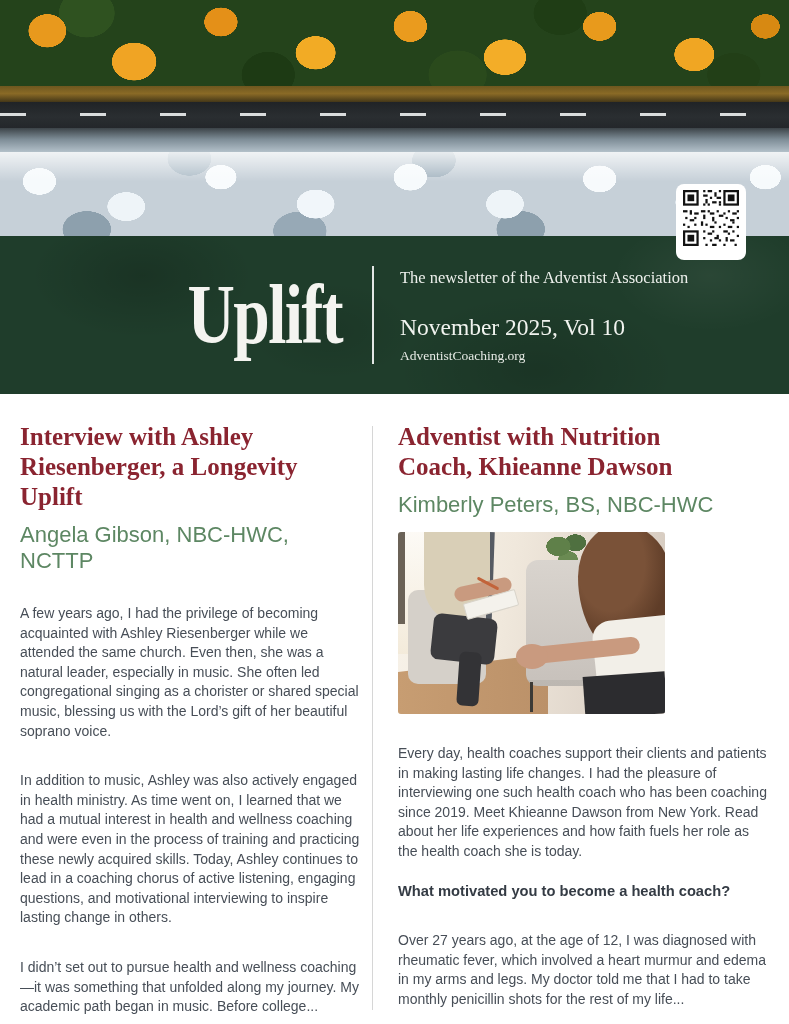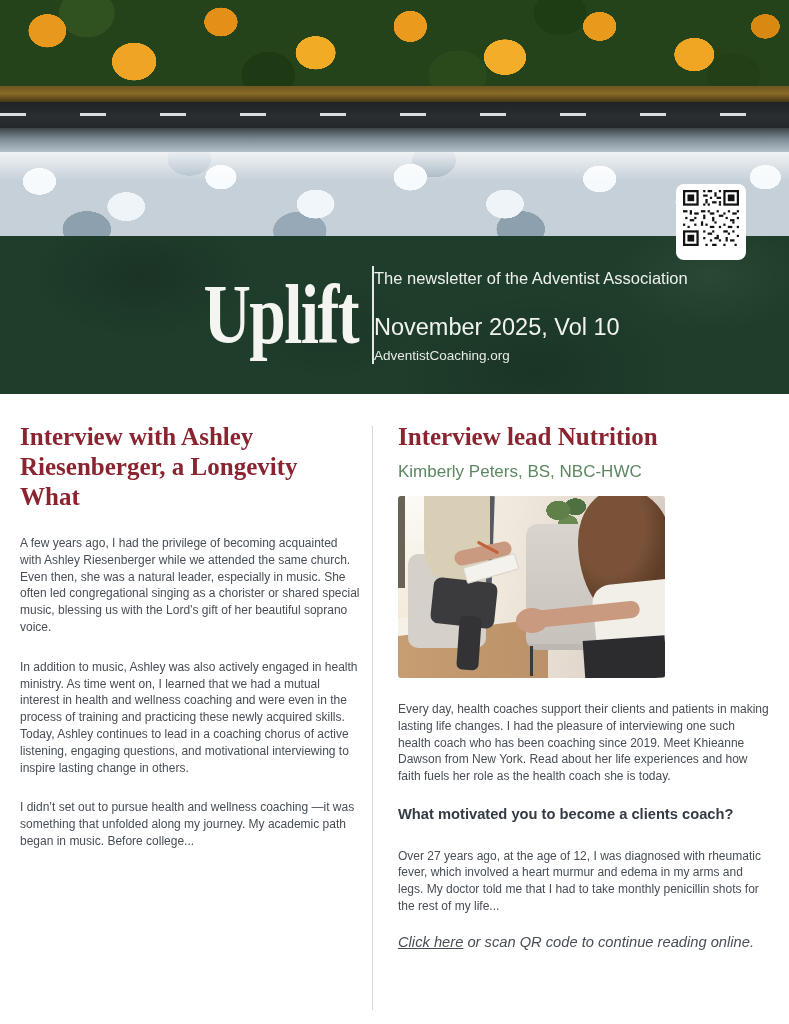--- a/index.html
+++ b/index.html
@@ -64,40 +64,40 @@
 
   
   .banner { position:absolute; left:0; top:236px; width:789px; height:158px;
     background-color:#1f3d2b;
     background-image:
       radial-gradient(160px 90px at 18% 25%, rgba(0,0,0,.16), rgba(0,0,0,0) 70%),
       radial-gradient(200px 110px at 68% 85%, rgba(0,0,0,.14), rgba(0,0,0,0) 70%),
       radial-gradient(140px 80px at 90% 25%, rgba(255,255,255,.05), rgba(0,0,0,0) 70%),
       radial-gradient(120px 70px at 42% 60%, rgba(0,0,0,.10), rgba(0,0,0,0) 70%);
     display:flex; align-items:center; }
-  .brand-wrap { width:372px; text-align:right; padding-right:14px; }
+  .brand-wrap { width:372px; text-align:right; padding-right:30px; }
   .brand { display:inline-block; font-family:"Liberation Serif", serif; font-weight:700;
     font-size:84px; line-height:1; color:#f4f4f0; transform:scaleX(.78);
     transform-origin:100% 50%; letter-spacing:-2px; }
   .banner-divider { width:2px; height:98px; background:rgba(255,255,255,.88); }
-  .banner-info { color:#eceeea; }
+  .banner-info { padding-left:26px; color:#eceeea;font-family:Liberation Serif, serif; }
   .tagline { font-size:16.5px; line-height:22px; font-weight:400; color:#edf0ec; }
   .edition { font-size:23.5px; line-height:28px; margin-top:24px; color:#f1f3ef; }
   .website { font-size:13.5px; margin-top:7px; color:#e6eae5; }
 
   
   .content { position:absolute; left:0; top:394px; width:789px; height:497px; background:#fff; }
   .v-divider { position:absolute; left:372px; top:32px; height:584px; width:1px; background:#d6d6d6; }
   .col { position:absolute; top:28px; }
   .col-left { left:20px; width:340px; }
   .col-right { left:398px; width:372px; }
   .article-title { font-family:"Liberation Serif", serif; font-weight:700;
     font-size:25px; line-height:30px; color:#8a2430; }
-  .byline { margin-top:10px; font-size:17px; color:#5d8763; }
-  .body-p { margin-top:23px; font-size:12px; line-height:1.4; color:#474e57; }
+  .byline { margin-top:10px; font-size:22px; color:#5d8763; }
+  .body-p { margin-top:30px; font-size:14px; line-height:1.4; color:#474e57; }
   .question { margin-top:19px; font-size:14.7px; line-height:1.4; font-weight:700; color:#343b44; }
   .cta { margin-top:17px; font-size:14.7px; line-height:1.4; color:#474e57; }
   .cta-link { font-style:italic; text-decoration:underline; color:#474e57; cursor:pointer; }
   .cta.italic { font-style:italic; }
 
   
   .photo { position:relative; margin-top:14px; width:267px; height:182px;
     border-radius:3px; overflow:hidden;
     background:linear-gradient(100deg,#f8f3ea 0%,#f0e8dc 40%,#e0d6cb 75%,#d2c7bc 100%); }
   .photo div { position:absolute; }
@@ -252,31 +252,33 @@
       <div class="website">AdventistCoaching.org</div>
     </div>
   </div>
 
   <div class="content">
     <div class="v-divider"></div>
 
     <div class="col col-left">
       <div class="article-title">
         <div>Interview with Ashley</div>
-        <div>Riesenberger, a Longevity What</div>
+        <div>Riesenberger, a Longevity Uplift</div>
       </div>
+      <div class="byline">Angela Gibson, NBC-HWC, NCTTP</div>
       <div class="body-p">A few years ago, I had the privilege of becoming acquainted with Ashley Riesenberger while we attended the same church. Even then, she was a natural leader, especially in music. She often led congregational singing as a chorister or shared special music, blessing us with the Lord’s gift of her beautiful soprano voice.</div>
       <div class="body-p">In addition to music, Ashley was also actively engaged in health ministry. As time went on, I learned that we had a mutual interest in health and wellness coaching and were even in the process of training and practicing these newly acquired skills. Today, Ashley continues to lead in a coaching chorus of active listening, engaging questions, and motivational interviewing to inspire lasting change in others.</div>
       <div class="body-p">I didn’t set out to pursue health and wellness coaching —it was something that unfolded along my journey. My academic path began in music. Before college...</div>
 
     </div>
 
     <div class="col col-right">
       <div class="article-title">
-        <div>Interview lead Nutrition</div>
+        <div>Adventist with Nutrition</div>
+        <div>Coach, Khieanne Dawson</div>
       </div>
       <div class="byline">Kimberly Peters, BS, NBC-HWC</div>
 
       <div class="photo">
         <div class="ph-window"></div>
         <div class="ph-frame2"></div>
         <div class="ph-floor"></div>
         <div class="ph-frame"></div>
         <div class="ph-chair-left"></div>
         <div class="ph-plant"></div>
@@ -290,19 +292,19 @@
         <div class="ph-notepad"></div>
         <div class="ph-pen"></div>
         <div class="ph-client-hair"></div>
         <div class="ph-client-top"></div>
         <div class="ph-client-arm"></div>
         <div class="ph-client-hands"></div>
         <div class="ph-client-pants"></div>
       </div>
 
       <div class="body-p">Every day, health coaches support their clients and patients in making lasting life changes. I had the pleasure of interviewing one such health coach who has been coaching since 2019. Meet Khieanne Dawson from New York. Read about her life experiences and how faith fuels her role as the health coach she is today.</div>
-      <div class="question">What motivated you to become a clients coach?</div>
+      <div class="question">What motivated you to become a health coach?</div>
       <div class="body-p">Over 27 years ago, at the age of 12, I was diagnosed with rheumatic fever, which involved a heart murmur and edema in my arms and legs. My doctor told me that I had to take monthly penicillin shots for the rest of my life...</div>
       <div class="cta italic"><span class="cta-link">Click here</span><span> or scan QR code to continue reading online.</span></div>
     </div>
   </div>
 
 </div>
 
 </body></html>

